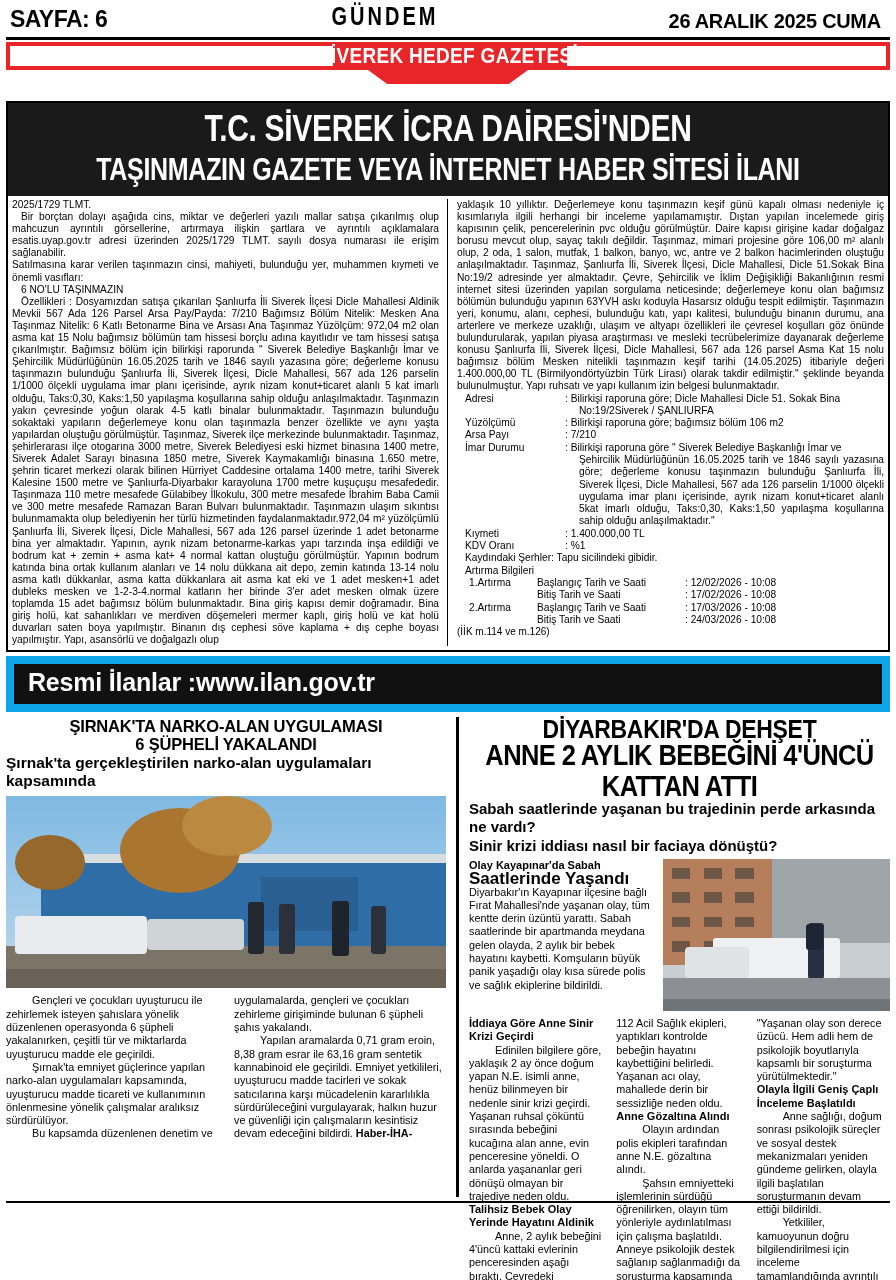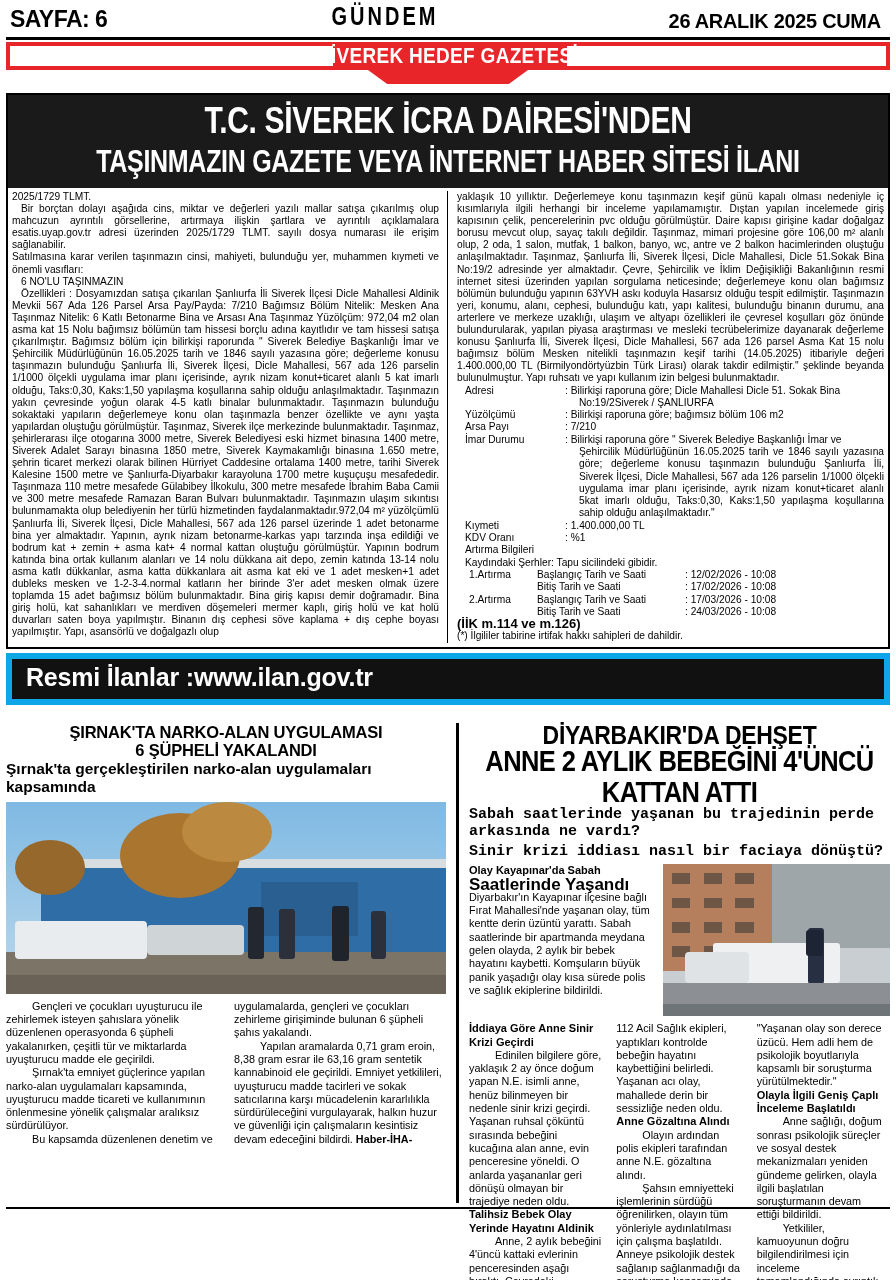--- a/index.html
+++ b/index.html
@@ -40,21 +40,21 @@
     display: flex; align-items: center; justify-content: center;
     font-size: 19px; font-weight: bold; color: #fff; letter-spacing: 0.3px;
     transform: scaleY(1.15); z-index: 3;
   }
   .red-tail {
     width: 160px; height: 14px; background: #e8262a;
     margin: 0 auto; clip-path: polygon(0 0, 100% 0, 88% 100%, 12% 100%);
   }
 
   
-  .notice-outer { border: 2px solid #000; margin-top: 9px; }
+  .notice-outer { border: 2px solid #000; margin-top: 17px; }
   .notice-head {
     background: #1a1a1a; color: #fff; text-align: center;
     padding: 9px 6px 12px 6px;
   }
   .notice-head .l1 {
     font-size: 30px; font-weight: bold; letter-spacing: -0.3px;
     transform: scaleY(1.22); transform-origin: center; margin-bottom: 9px;
   }
   .notice-head .l2 {
     font-size: 25px; font-weight: bold; letter-spacing: -0.3px;
@@ -75,27 +75,27 @@
   .defplain { font-size: 10.2px; line-height: 12.3px; padding-left: 8px; }
   .bidrow { display: flex; font-size: 10.2px; line-height: 12.3px; }
   .bidrow .a { width: 80px; flex: none; padding-left: 12px; }
   .bidrow .b { width: 148px; flex: none; }
   .bidrow .c { flex: 1; }
 
   
   .official {
     background: #111; color: #fff; margin-top: 4px;
     display: flex; align-items: center; justify-content: space-between;
-    padding: 4px 7px 7px 14px; border: 6px solid #0ea5e9;
+    padding: 4px 7px 7px 14px; border: 8px solid #0ea5e9;
   }
   .official .o-left { font-size: 25px; font-weight: bold; letter-spacing: -0.2px; }
   .official .o-right { font-size: 24px; font-weight: bold; letter-spacing: -0.3px; margin-right: 40px; }
 
   
-  .bottom { display: flex; margin-top: 18px; height: 480px; justify-content: space-between; }
+  .bottom { display: flex; margin-top: 5px; height: 480px; justify-content: space-between; }
   .bcol-left { width: 448px; padding-right: 8px; }
   .divider-v { width: 3px; background: #000; flex: none; margin: 0 2px; }
   .bcol-right { flex: 1; padding-left: 8px; }
 
   .hl-kicker {
     text-align: center; font-weight: bold; font-size: 16.5px;
     line-height: 18px; letter-spacing: -0.2px;
   }
   .hl-sub {
     font-weight: bold; font-size: 15.5px; line-height: 18px; margin-top: 1px;
@@ -124,21 +124,21 @@
 
   .hdr-big {
     text-align: center; font-weight: bold; font-size: 23px;
     letter-spacing: -0.3px; transform: scaleY(1.12); line-height: 24px;
   }
   .hdr-big2 {
     text-align: center; font-weight: bold; font-size: 25.5px;
     letter-spacing: -0.6px; transform: scaleY(1.12); line-height: 27px;
     margin-top: 3px;
   }
-  .hdr-q { font-weight: bold; font-size: 15px; line-height: 17.5px; margin-top: 2px; font-family: Liberation Mono, monospace; }
+  .hdr-q { font-weight: bold; font-size: 15px; line-height: 17.5px; margin-top: 2px; }
 
   .frame-bottom { border-bottom: 2px solid #000; margin-top: 4px; }
 
   
   .sky { position: absolute; inset: 0; background: linear-gradient(#8fc4e8, #cfe4f2); }
   .bldg { position: absolute; background: #2e6ea8; }
   .ground { position: absolute; left: 0; right: 0; bottom: 0; background: #8d8274; }
   .tree { position: absolute; background: #b8834a; border-radius: 50%; }
   .veh { position: absolute; background: #e8e8e8; border-radius: 4px; }
   .person { position: absolute; background: #2b2f3a; border-radius: 3px; }
@@ -213,22 +213,22 @@
         <div class="defrow">
           <div class="k">Kıymeti</div>
           <div class="v">: 1.400.000,00 TL</div>
         </div>
 
         <div class="defrow">
           <div class="k">KDV Oranı</div>
           <div class="v">: %1</div>
         </div>
 
+        <div class="defplain">Kaydındaki Şerhler: Tapu sicilindeki gibidir.</div>
         <div class="defplain">Artırma Bilgileri</div>
-        <div class="defplain">Kaydındaki Şerhler: Tapu sicilindeki gibidir.</div>
 
         <div class="bidrow">
           <div class="a">1.Artırma</div>
           <div class="b">Başlangıç Tarih ve Saati</div>
           <div class="c">: 12/02/2026 - 10:08</div>
         </div>
         <div class="bidrow">
           <div class="a"></div>
           <div class="b">Bitiş Tarih ve Saati</div>
           <div class="c">: 17/02/2026 - 10:08</div>
@@ -237,22 +237,21 @@
           <div class="a">2.Artırma</div>
           <div class="b">Başlangıç Tarih ve Saati</div>
           <div class="c">: 17/03/2026 - 10:08</div>
         </div>
         <div class="bidrow">
           <div class="a"></div>
           <div class="b">Bitiş Tarih ve Saati</div>
           <div class="c">: 24/03/2026 - 10:08</div>
         </div>
 
-        <div style="font-size:13px;line-height:12.3px;font-weight:bold;">(İİK m.114 ve m.126)</div>
-        <div style="font-size:10.2px;line-height:12.3px;">(*) İlgililer tabirine irtifak hakkı sahipleri de dahildir.</div>
+        <div style="font-size:10px;line-height:12.3px;">(İİK m.114 ve m.126)</div>
       </div>
     </div>
   </div>
 
   <div class="official">
     <div class="o-left">Resmi İlanlar :www.ilan.gov.tr</div>
   </div>
 
   <div class="bottom">
 

